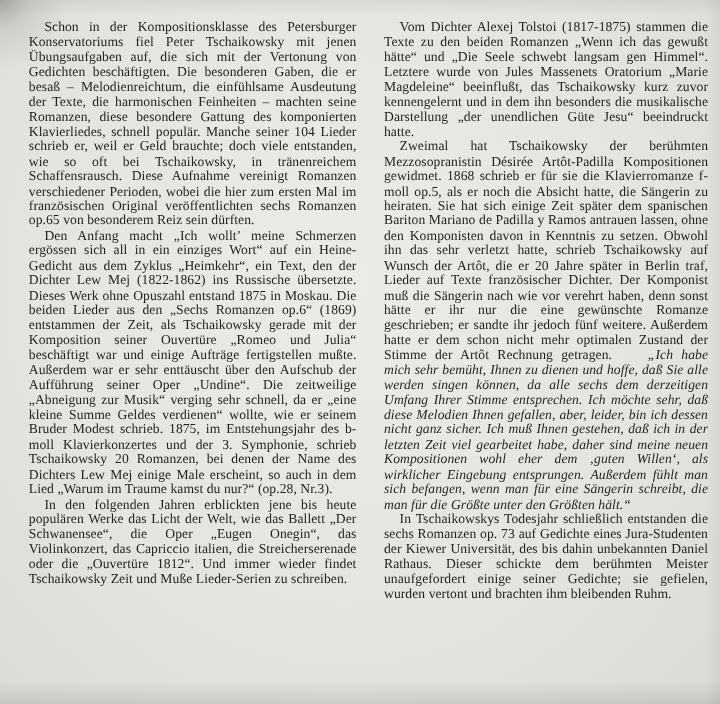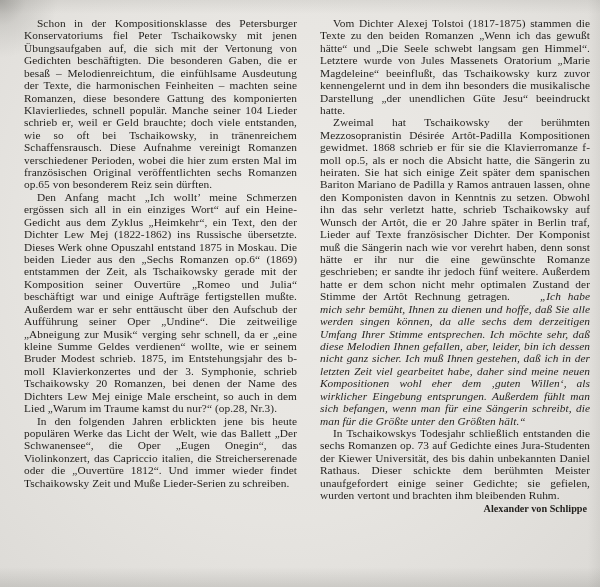--- a/index.html
+++ b/index.html
@@ -60,16 +60,15 @@
   <div class="col col-left">
     <p class="para">Schon in der Kompositionsklasse des Petersburger Konservatoriums fiel Peter Tschaikowsky mit jenen Übungsaufgaben auf, die sich mit der Vertonung von Gedichten beschäftigten. Die besonderen Gaben, die er besaß – Melodienreichtum, die einfühlsame Ausdeutung der Texte, die harmonischen Feinheiten – machten seine Romanzen, diese besondere Gattung des komponierten Klavierliedes, schnell populär. Manche seiner 104 Lieder schrieb er, weil er Geld brauchte; doch viele entstanden, wie so oft bei Tschaikowsky, in tränenreichem Schaffensrausch. Diese Aufnahme vereinigt Romanzen verschiedener Perioden, wobei die hier zum ersten Mal im französischen Original veröffentlichten sechs Romanzen op.65 von besonderem Reiz sein dürften.</p>
     <p class="para">Den Anfang macht „Ich wollt’ meine Schmerzen ergössen sich all in ein einziges Wort“ auf ein Heine-Gedicht aus dem Zyklus „Heimkehr“, ein Text, den der Dichter Lew Mej (1822-1862) ins Russische übersetzte. Dieses Werk ohne Opuszahl entstand 1875 in Moskau. Die beiden Lieder aus den „Sechs Romanzen op.6“ (1869) entstammen der Zeit, als Tschaikowsky gerade mit der Komposition seiner Ouvertüre „Romeo und Julia“ beschäftigt war und einige Aufträge fertigstellen mußte. Außerdem war er sehr enttäuscht über den Aufschub der Aufführung seiner Oper „Undine“. Die zeitweilige „Abneigung zur Musik“ verging sehr schnell, da er „eine kleine Summe Geldes verdienen“ wollte, wie er seinem Bruder Modest schrieb. 1875, im Entstehungsjahr des b-moll Klavierkonzertes und der 3. Symphonie, schrieb Tschaikowsky 20 Romanzen, bei denen der Name des Dichters Lew Mej einige Male erscheint, so auch in dem Lied „Warum im Traume kamst du nur?“ (op.28, Nr.3).</p>
     <p class="para">In den folgenden Jahren erblickten jene bis heute populären Werke das Licht der Welt, wie das Ballett „Der Schwanensee“, die Oper „Eugen Onegin“, das Violinkonzert, das Capriccio italien, die Streicherserenade oder die „Ouvertüre 1812“. Und immer wieder findet Tschaikowsky Zeit und Muße Lieder-Serien zu schreiben.</p>
   </div>
 
   <div class="col col-right">
     <p class="para">Vom Dichter Alexej Tolstoi (1817-1875) stammen die Texte zu den beiden Romanzen „Wenn ich das gewußt hätte“ und „Die Seele schwebt langsam gen Himmel“. Letztere wurde von Jules Massenets Oratorium „Marie Magdeleine“ beeinflußt, das Tschaikowsky kurz zuvor kennengelernt und in dem ihn besonders die musikalische Darstellung „der unendlichen Güte Jesu“ beeindruckt hatte.</p>
     <p class="para"><span>Zweimal hat Tschaikowsky der berühmten Mezzosopranistin Désirée Artôt-Padilla Kompositionen gewidmet. 1868 schrieb er für sie die Klavierromanze f-moll op.5, als er noch die Absicht hatte, die Sängerin zu heiraten. Sie hat sich einige Zeit später dem spanischen Bariton Mariano de Padilla y Ramos antrauen lassen, ohne den Komponisten davon in Kenntnis zu setzen. Obwohl ihn das sehr verletzt hatte, schrieb Tschaikowsky auf Wunsch der Artôt, die er 20 Jahre später in Berlin traf, Lieder auf Texte französischer Dichter. Der Komponist muß die Sängerin nach wie vor verehrt haben, denn sonst hätte er ihr nur die eine gewünschte Romanze geschrieben; er sandte ihr jedoch fünf weitere. Außerdem hatte er dem schon nicht mehr optimalen Zustand der Stimme der Artôt Rechnung getragen. </span><em class="letter-quote">„Ich habe mich sehr bemüht, Ihnen zu dienen und hoffe, daß Sie alle werden singen können, da alle sechs dem derzeitigen Umfang Ihrer Stimme entsprechen. Ich möchte sehr, daß diese Melodien Ihnen gefallen, aber, leider, bin ich dessen nicht ganz sicher. Ich muß Ihnen gestehen, daß ich in der letzten Zeit viel gearbeitet habe, daher sind meine neuen Kompositionen wohl eher dem ‚guten Willen‘, als wirklicher Eingebung entsprungen. Außerdem fühlt man sich befangen, wenn man für eine Sängerin schreibt, die man für die Größte unter den Größten hält.“</em></p>
     <p class="para">In Tschaikowskys Todesjahr schließlich entstanden die sechs Romanzen op. 73 auf Gedichte eines Jura-Studenten der Kiewer Universität, des bis dahin unbekannten Daniel Rathaus. Dieser schickte dem berühmten Meister unaufgefordert einige seiner Gedichte; sie gefielen, wurden vertont und brachten ihm bleibenden Ruhm.</p>
-    <p class="signature">Alexander von Schlippe</p>
   </div>
 
 </div>
 
 </body></html>

